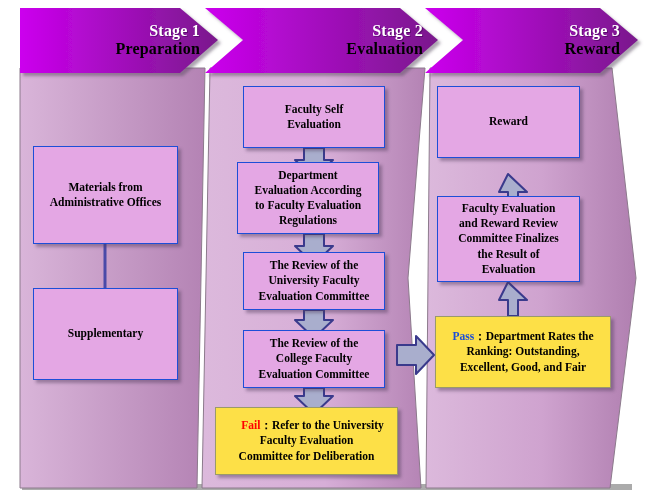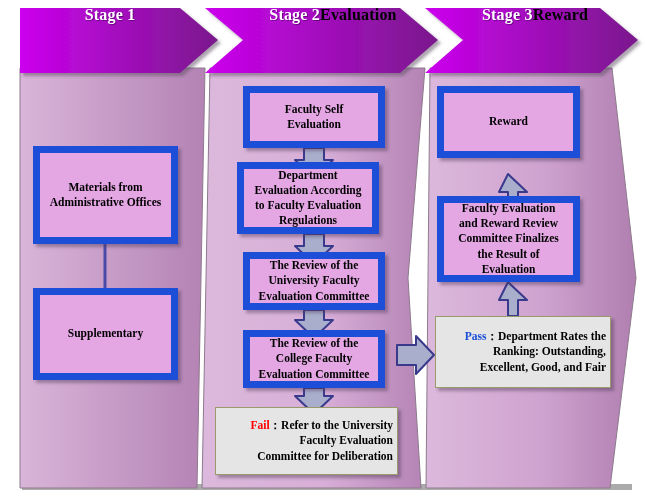--- a/index.html
+++ b/index.html
@@ -9,48 +9,47 @@
     font-family:"Liberation Serif","DejaVu Serif",serif;
   }
   #stage{position:relative;width:645px;height:500px;}
 
   
   .panels{position:absolute;left:0;top:0;width:645px;height:500px;}
 
   
   .banner{
     position:absolute;height:68px;
-    display:flex;align-items:flex-start;justify-content:center;
+    display:flex;flex-direction:column;align-items:flex-end;justify-content:center;
     color:#ffffff;text-align:center;line-height:1.12;
   }
   .banner .l1{
     font-size:16px;font-weight:bold;color:#ffffff;
     text-shadow:1px 1px 0 rgba(60,0,80,.55);
     letter-spacing:.2px;
   }
   .banner .l2{
     font-size:16px;font-weight:bold;color:#000000;
     letter-spacing:.2px;
   }
 
   
   .box{
     position:absolute;
     background:#e4a7e4;
-    border:7px solid #1d4ed8;
+    border:1px solid #1d4ed8;
     box-shadow:3px 3px 3px rgba(80,60,90,.45);
     display:flex;align-items:center;justify-content:center;
     text-align:center;
     color:#000000;font-weight:bold;font-size:11.5px;line-height:1.32;
     padding:2px 4px;box-sizing:border-box;
   }
   .box.yellow{
-    background:#e5e5e5;
+    background:#fde047;
     border:1px solid #9a9a6a;
-    text-align:right;
   }
   .box .txt{width:100%;}
   .kw-fail{color:#ff0000;margin-left:12px;}
   .kw-pass{color:#1b4fd8;}
 
   
   svg{display:block;overflow:visible;}
 </style>
 </head>
 <body>
@@ -128,20 +127,21 @@
     <g>
       <polygon points="499,192 508,174 527,192 518,192 518,204 508,204 508,192" fill="#a9aecd" stroke="#3a3a8c" stroke-width="2" stroke-linejoin="round"></polygon>
     </g>
     <g>
       <polygon points="499,300 508,282 527,300 518,300 518,316 508,316 508,300" fill="#a9aecd" stroke="#3a3a8c" stroke-width="2" stroke-linejoin="round"></polygon>
     </g>
   </svg>
 
   <div class="banner" style="left:20px;top:6px;width:180px;">
     <span class="l1">Stage 1</span>
+    <span class="l2">Preparation</span>
   </div>
   <div class="banner" style="left:243px;top:6px;width:180px;">
     <span class="l1">Stage 2</span>
     <span class="l2">Evaluation</span>
   </div>
   <div class="banner" style="left:450px;top:6px;width:170px;">
     <span class="l1">Stage 3</span>
     <span class="l2">Reward</span>
   </div>
 

